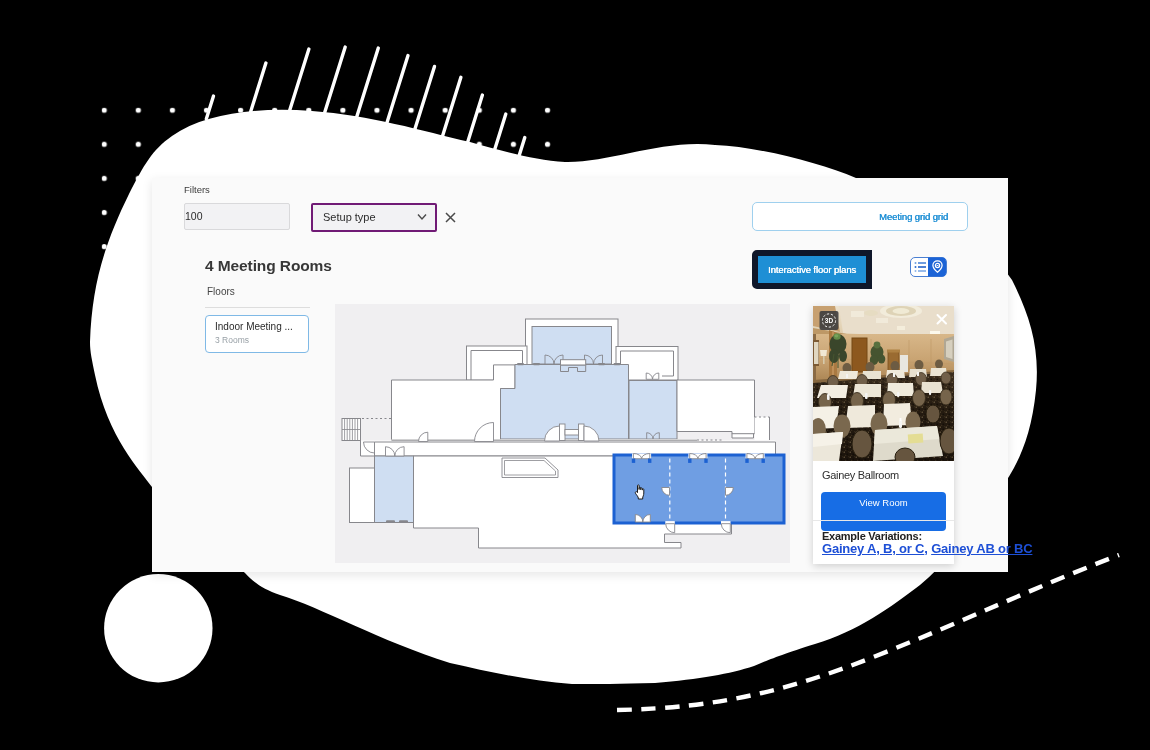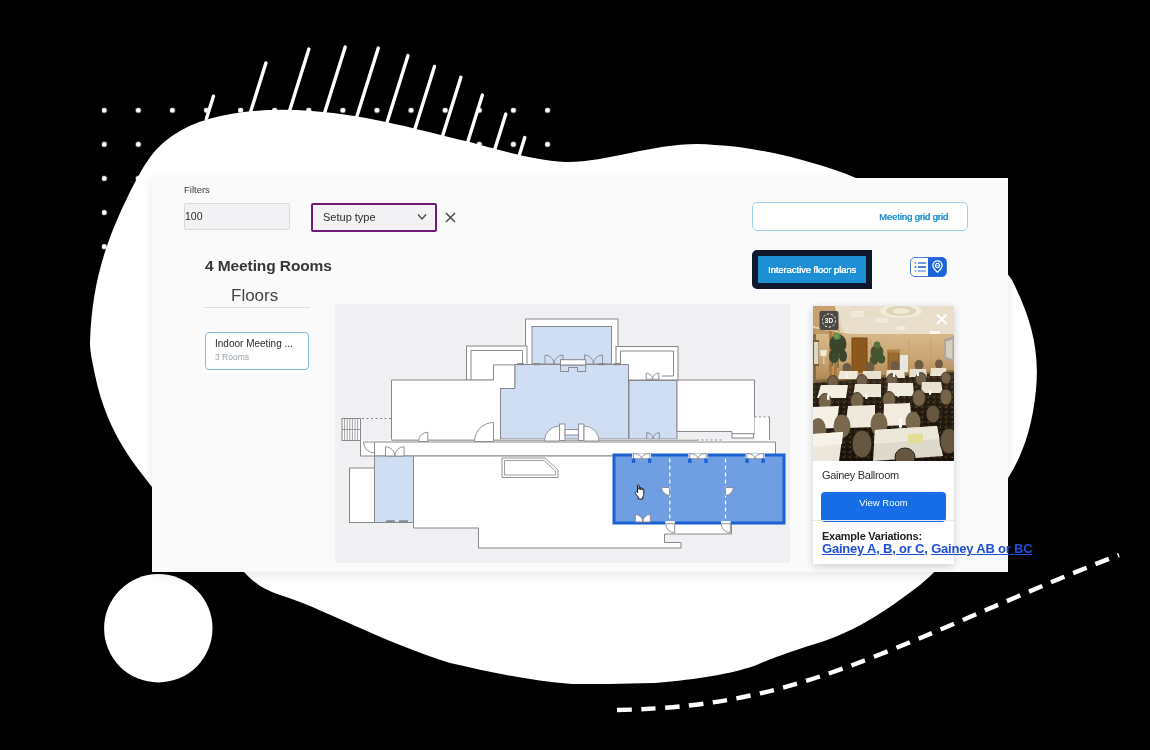--- a/index.html
+++ b/index.html
@@ -104,25 +104,25 @@
           <rect x="8" y="13.2" width="8" height="1.6" fill="#7fabe6"></rect>
     </g>
 
     <g fill="none" stroke="#fff" stroke-width="1.25">
       <path d="M27.5,3.8 c2.7,0 4.6,2 4.6,4.5 c0,2.7 -2.7,5.4 -4.6,6.9 c-1.9,-1.5 -4.6,-4.2 -4.6,-6.9 c0,-2.5 1.9,-4.5 4.6,-4.5 Z"></path>
       <circle cx="27.5" cy="8.5" r="2.1"></circle>
       <line x1="26.6" y1="8.5" x2="28.4" y2="8.5" stroke-width="0.9"></line>
     </g>
   </svg>
 
-  <div class="abs" style="left:55px;top:108px;font-size:17px;color:#454545;margin-left:24px;">Floors</div>
+  <div class="abs" style="left:55px;top:108px;font-size:10px;color:#454545;">Floors</div>
 
   <div class="abs" style="left:53px;top:129px;width:105px;height:1px;background:#ddd;"></div>
 
-  <div class="abs" style="left:53px;top:154px;width:102px;height:36px;background:#fff;border:1px solid #7fb9e6;border-radius:4px;">
+  <div class="abs" style="left:53px;top:137px;width:102px;height:36px;background:#fff;border:1px solid #7fb9e6;border-radius:4px;">
     <div class="abs" style="left:9px;top:5px;font-size:10px;color:#2b2b2b;">Indoor Meeting ...</div>
     <div class="abs" style="left:9px;top:19px;font-size:8.5px;color:#98a0a6;">3 Rooms</div>
   </div>
 
 
 
   <svg class="abs" style="left:183px;top:125.5px;" width="455" height="259" viewBox="0 0 455 259">
     <g transform="translate(-335,-303.5)">
 
       <rect x="335" y="303.5" width="455" height="259" fill="#f0eff1"></rect>
@@ -485,21 +485,21 @@
             <rect x="6.5" y="5" width="19" height="19" rx="2" fill="#3a3a3c" opacity="0.88"></rect>
 <circle cx="16" cy="14.5" r="6.6" fill="none" stroke="#fff" stroke-width="0.9" stroke-dasharray="2.4,1.7"></circle>
 <text x="16" y="16.9" font-size="6.5" font-weight="bold" fill="#fff" text-anchor="middle" font-family="Liberation Sans, sans-serif">3D</text>
           </g>
 
 <path d="M124.5,9 L133,17.5 M133,9 L124.5,17.5" stroke="#fff" stroke-width="2" stroke-linecap="round"></path>
     </svg>
 
     <div class="abs" style="left:9px;top:163px;font-size:11px;letter-spacing:-0.3px;color:#2f2f2f;">Gainey Ballroom</div>
 
-    <div class="abs" style="left:8px;top:186px;width:125px;height:30px;background:#176de5;border-radius:4px;color:#fff;font-size:9.5px;text-align:center;line-height:21px;">View Room</div>
+    <div class="abs" style="left:8px;top:186px;width:125px;height:39px;background:#176de5;border-radius:4px;color:#fff;font-size:9.5px;text-align:center;line-height:21px;">View Room</div>
 
     <div class="abs" style="left:0;top:214px;width:141px;height:1px;background:#e8e8e8;"></div>
 
     <div class="abs" style="left:9px;top:224px;font-size:11px;letter-spacing:-0.25px;font-weight:bold;color:#222;">Example Variations:</div>
 
     <div class="abs" style="left:9px;top:235px;font-size:13px;letter-spacing:-0.2px;font-weight:bold;color:#1d4fd6;white-space:nowrap;"><span style="text-decoration:underline;">Gainey A, B, or C</span>, <span style="text-decoration:underline;">Gainey AB or BC</span></div>
   </div>
 </div>
 </div>
 

